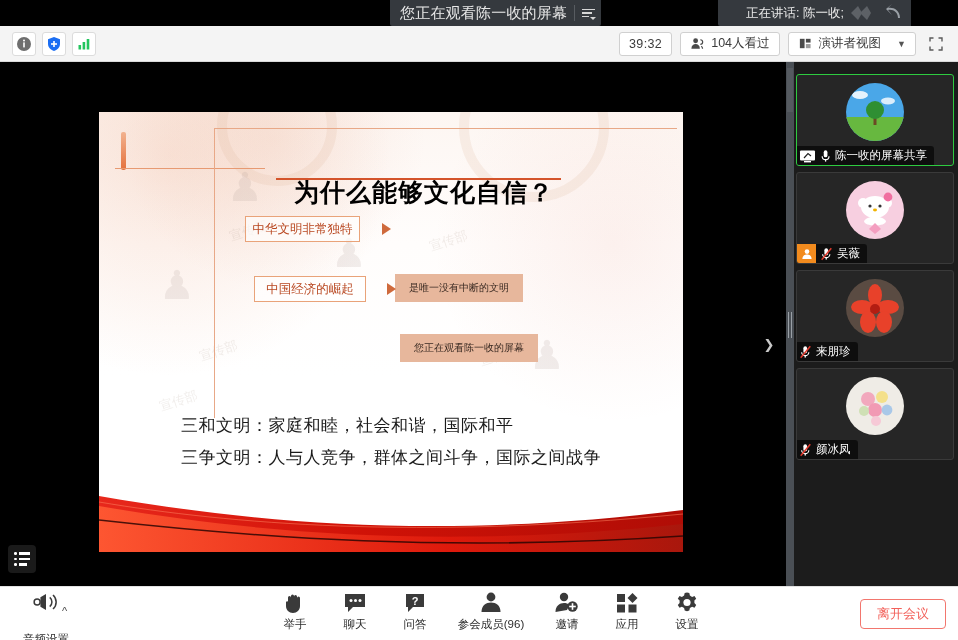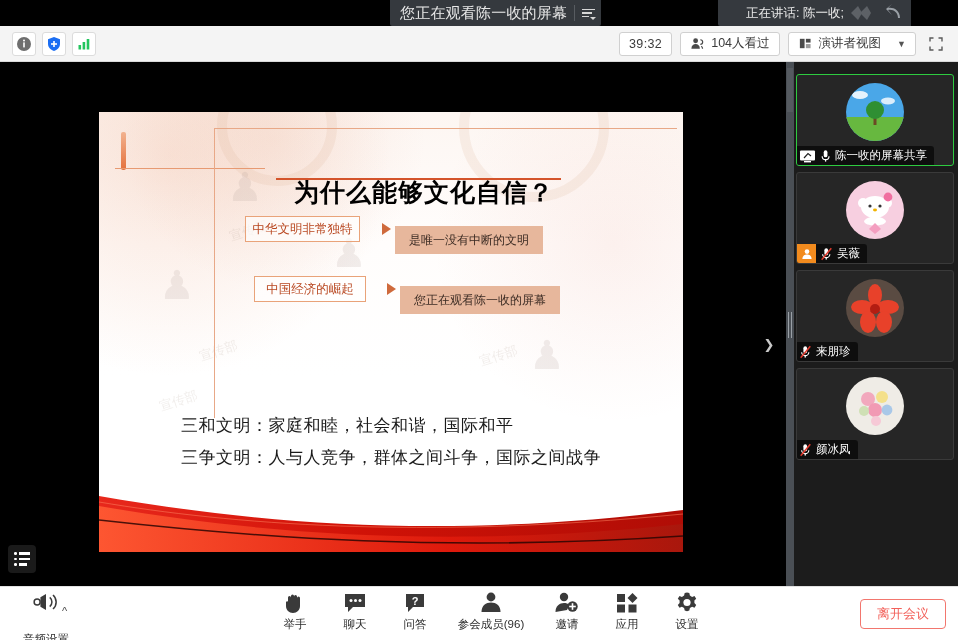--- a/index.html
+++ b/index.html
@@ -88,21 +88,21 @@
   .tagbox {
     position:absolute; left:0; top:0; height:26px; border:1.3px solid #e9a379;
     background:rgba(255,255,255,.65); display:flex; align-items:center; justify-content:center;
     padding:0 10px; color:#b8461f; font-size:12.5px; white-space:nowrap;
   }
   .arrow { position:absolute; width:0;height:0;
     border-top:6px solid transparent;border-bottom:6px solid transparent;border-left:9px solid #cf6a3c;}
   .descbox {
     position:absolute; height:28px; background:#e7b79c;
     display:flex; align-items:center; justify-content:center; padding:1px 14px;
-    color:#3a2a22; font-size:12px; white-space:nowrap;
+    color:#3a2a22; font-size:10px; white-space:nowrap;margin-top:48px;
   }
 
   .bottomtext { position:absolute; left:82px; font-size:17px; color:#1b1b1b; letter-spacing:.5px;
     font-family:"DejaVu Sans","Liberation Sans",sans-serif; }
 
   .wave { position:absolute; left:0; bottom:0; width:584px; height:72px; overflow:hidden; }
 
   .sharelist-btn {
     position:absolute; left:8px; top:483px; width:28px;height:28px; background:#1a1a1a;
     border-radius:4px; display:flex;align-items:center;justify-content:center;

